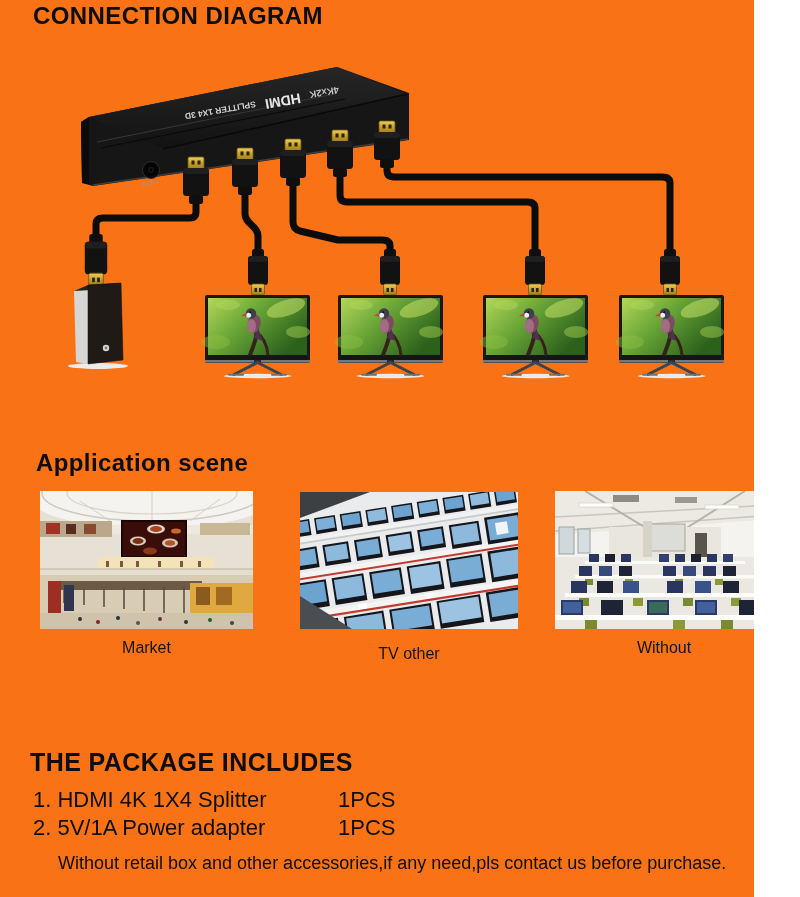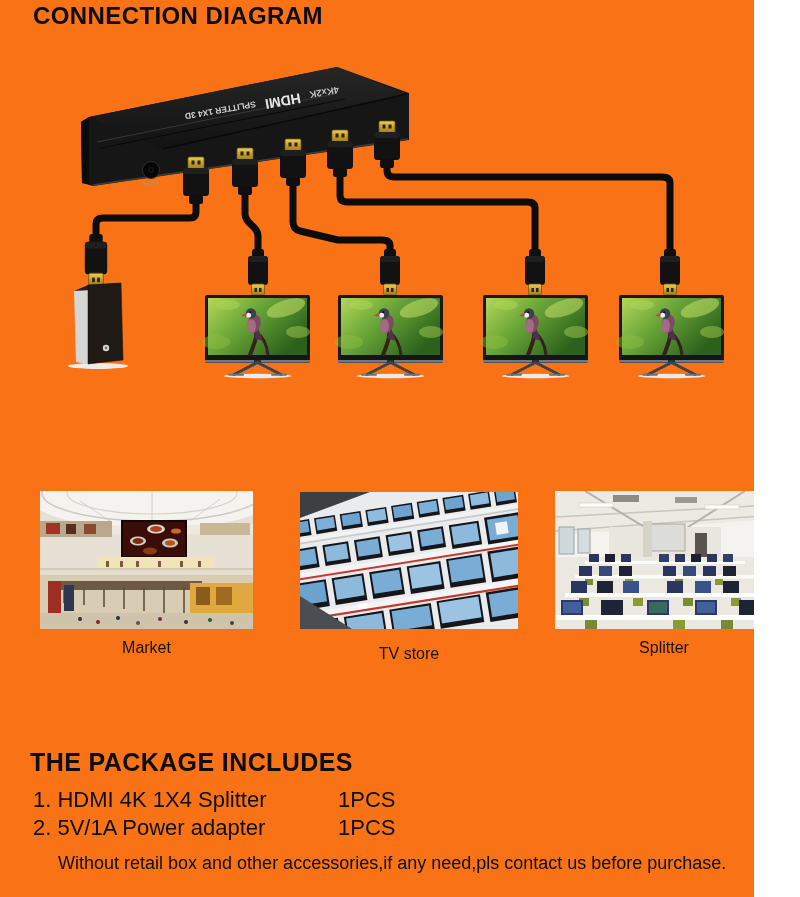--- a/index.html
+++ b/index.html
@@ -155,20 +155,21 @@
     </g>
 
     <g>
       <use href="#tvSet" x="205" y="295"></use>
       <use href="#tvSet" x="338" y="295"></use>
       <use href="#tvSet" x="483" y="295"></use>
       <use href="#tvSet" x="619" y="295"></use>
     </g>
   </svg>
 
+  <div id="application-title" class="abs h1">Application scene</div>
 
   <svg id="photo-market" width="213" height="138" viewBox="0 0 213 138">
     <rect width="213" height="138" fill="#e7e0d4"></rect>
     <g>
       <ellipse cx="112" cy="4" rx="125" ry="34" fill="#f5f3ef"></ellipse>
       <ellipse cx="112" cy="2" rx="110" ry="28" fill="none" stroke="#cfcabf" stroke-width="1.5"></ellipse>
       <ellipse cx="112" cy="2" rx="85" ry="21" fill="none" stroke="#d8d3c8" stroke-width="1.2"></ellipse>
       <path d="M40,10 L70,30 M180,8 L150,30 M112,0 L112,30" stroke="#d5d0c5" stroke-width="1"></path>
       <rect x="0" y="34" width="213" height="9" fill="#efe9dd"></rect>
       <rect x="0" y="30" width="72" height="16" fill="#b9a88c"></rect>
@@ -371,22 +372,22 @@
           <rect x="142" y="111" width="18" height="11" fill="#41609c"></rect>
         <rect x="184" y="109" width="22" height="15" fill="#1e2336"></rect>
         <rect x="30" y="129" width="12" height="9" fill="#7a8a30"></rect>
           <rect x="118" y="129" width="12" height="9" fill="#8a9a38"></rect>
         <rect x="166" y="129" width="12" height="9" fill="#7a8a30"></rect>
       </g>
     </g>
   </svg>
 
   <div id="label-market" class="scene-label">Market</div>
-  <div id="label-tvstore" class="scene-label">TV store</div>
-  <div id="label-teaching" class="scene-label">Splitter</div>
+  <div id="label-tvstore" class="scene-label">TV other</div>
+  <div id="label-teaching" class="scene-label">Without</div>
 
   <div id="package-title" class="abs h1">THE PACKAGE INCLUDES</div>
 
   <div id="pkg-row-0" class="pkg-row">
     <span>1. HDMI 4K 1X4 Splitter</span>
     <span class="qty">1PCS</span>
   </div>
   <div id="pkg-row-1" class="pkg-row">
     <span>2. 5V/1A Power adapter</span>
     <span class="qty">1PCS</span>

